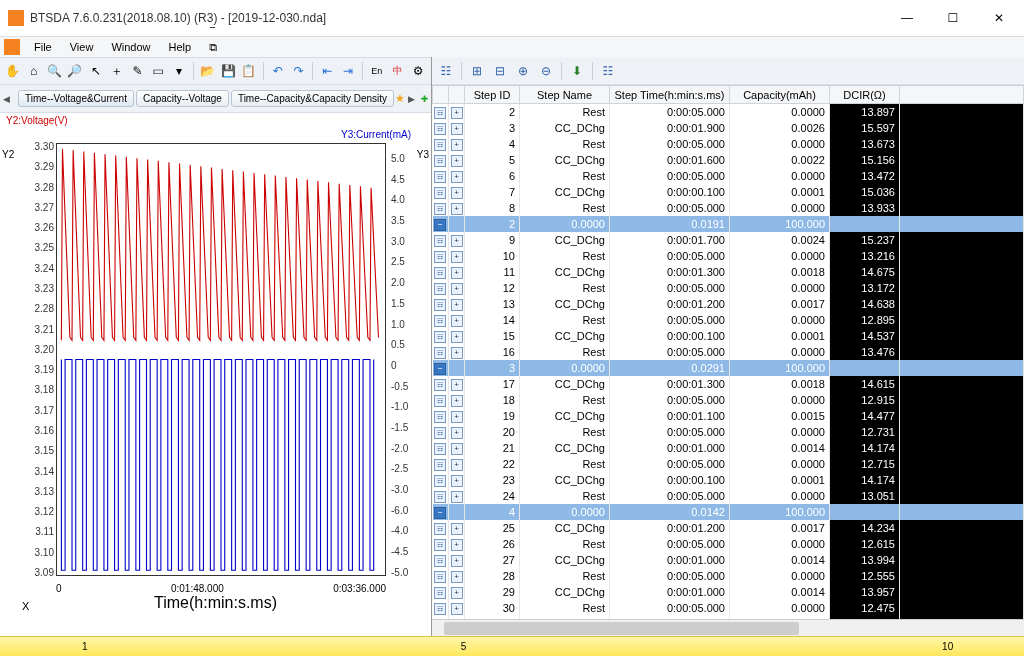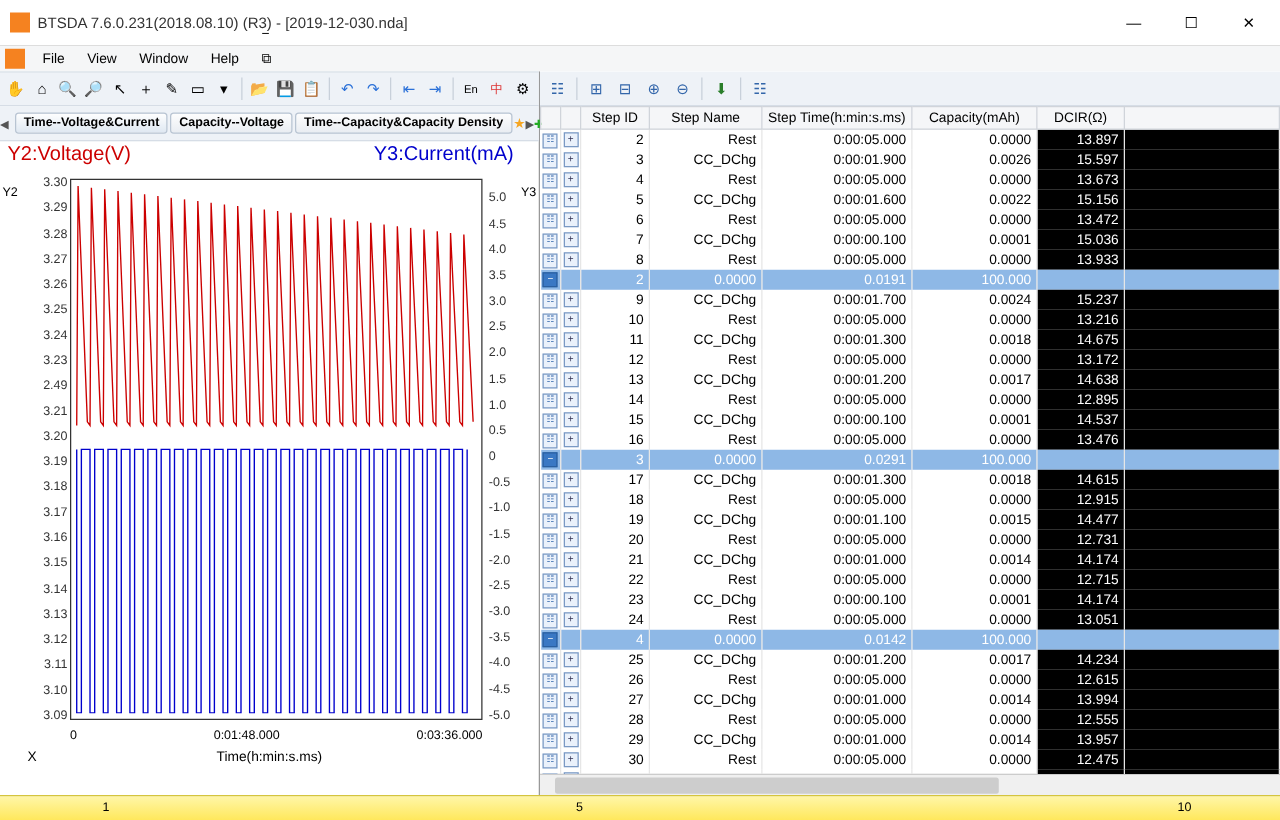--- a/index.html
+++ b/index.html
@@ -14,33 +14,33 @@
 .menubar .mitem { padding:2px 8px; cursor:pointer; }
 .menubar .right { margin-left:auto; display:flex; gap:4px; }
 .toolbar { height:28px; background:#eef2f7; display:flex; align-items:center; padding:0 4px; gap:3px; border-top:1px solid #d6dde6; border-bottom:1px solid #d6dde6; }
 .tbtn { width:20px; height:20px; border:1px solid transparent; border-radius:2px; cursor:pointer; display:flex; align-items:center; justify-content:center; font-size:12px; }
 .sep { width:1px; height:18px; background:#c8d0da; margin:0 2px; }
 .content { flex:1; display:flex; overflow:hidden; }
 .left { width:432px; display:flex; flex-direction:column; border-right:1px solid #999; }
 .lefttoolbar { height:28px; background:#eef2f7; display:flex; align-items:center; font-size:11px; border-bottom:1px solid #d6dde6; }
 .tabbtns { display:flex; margin-left:4px; }
 .nav { width:16px; height:18px; text-align:center; cursor:pointer; font-size:9px; line-height:18px; color:#555; }
-.tab { padding:2px 6px; background:linear-gradient(#fdfdfd,#e9edf2); border:1px solid #b8c4d2; border-radius:3px; margin:0 1px; cursor:pointer; white-space:nowrap; font-size:10px;font-weight:bold; }
+.tab { padding:2px 6px; background:linear-gradient(#fdfdfd,#e9edf2); border:1px solid #b8c4d2; border-radius:3px; margin:0 1px; cursor:pointer; white-space:nowrap; font-size:10px; }
 .tab.active { background:linear-gradient(#fefefe,#dfe8f2); }
 .star { color:#f5a623; }
 .chartarea { flex:1; position:relative; padding:16px 10px 6px 10px; }
-.axislabel { position:absolute; font-size:16px; }
+.axislabel { position:absolute; font-size:10px; }
 .voltage-lbl { color:#c00; top:2px; left:6px; }
-.current-lbl { color:#00c; top:2px; right:20px; }
+.current-lbl { color:#00c; top:16px; right:20px; }
 .y2t { left:2px; top:36px; font-size:10px; }
 .y3t { right:2px; top:36px; font-size:10px; }
 .axis-ticks { position:absolute; font-size:10px; color:#333; text-align:right; }
 .chartbox { position:absolute; left:56px; right:45px; top:30px; bottom:60px; border:1px solid #333; }
 .xticks { position:absolute; bottom:42px; left:56px; right:45px; display:flex; justify-content:space-between; font-size:10px; }
-.xlabel { position:absolute; bottom:24px; left:0; right:0; text-align:center; font-size:11px; }
+.xlabel { position:absolute; bottom:24px; left:0; right:0; text-align:center; font-size:16px; }
 .xlabel-x { position:absolute; bottom:24px; left:22px; font-size:11px; }
 .right { flex:1; display:flex; flex-direction:column; overflow:hidden; }
 .righttoolbar { height:28px; background:#eef2f7; display:flex; align-items:center; padding:0 4px; gap:3px; border-bottom:1px solid #d6dde6; }
 .grid { flex:1; overflow:auto; font-size:11px; }
 table { border-collapse:collapse; width:100%; table-layout:fixed; }
 th { background:#f5f6f8; border:1px solid #d0d4da; padding:2px 4px; font-weight:normal; text-align:center; height:18px; }
 td { border-right:1px solid #e6e6e6; padding:1px 4px; height:16px; white-space:nowrap; text-align:right; }
 td.btncell { width:14px; text-align:center; padding:0; }
 .rowbtn { width:12px; height:12px; border:1px solid #7a99c4; display:inline-flex; align-items:center; justify-content:center; font-size:8px; line-height:8px; background:#eaf1fb; color:#335; cursor:pointer; }
 .blackcol { background:#000; color:#fff; }
@@ -128,21 +128,21 @@
       <span class="axislabel y3t">Y3</span>
       <div id="y2ticks" class="axis-ticks" style="left:26px; top:28px; bottom:58px; width:28px; display:flex; flex-direction:column; justify-content:space-between;">
           <span>3.30</span>
           <span>3.29</span>
           <span>3.28</span>
           <span>3.27</span>
           <span>3.26</span>
           <span>3.25</span>
           <span>3.24</span>
           <span>3.23</span>
-          <span>2.49</span>
+          <span>2.28</span>
           <span>3.21</span>
           <span>3.20</span>
           <span>3.19</span>
           <span>3.18</span>
           <span>3.17</span>
           <span>3.16</span>
           <span>3.15</span>
           <span>3.14</span>
           <span>3.13</span>
           <span>3.12</span>
@@ -161,21 +161,21 @@
           <span>1.5</span>
           <span>1.0</span>
           <span>0.5</span>
           <span>0</span>
           <span>-0.5</span>
           <span>-1.0</span>
           <span>-1.5</span>
           <span>-2.0</span>
           <span>-2.5</span>
           <span>-3.0</span>
-          <span>-3.5</span>
+          <span>-6.0</span>
           <span>-4.0</span>
           <span>-4.5</span>
           <span>-5.0</span>
         </div>
       <div class="chartbox">
         <svg viewBox="0 0 300 450" preserveAspectRatio="none">
           <path id="redpath" class="red" d="M4 205 L4 205 L5 5 L11.786666666666665 202 L13.733333333333333 205 L14.733333333333333 6.4 L21.52 202 L23.466666666666665 205 L24.466666666666665 7.8 L31.25333333333333 202 L33.199999999999996 205 L34.199999999999996 9.2 L40.986666666666665 202 L42.93333333333333 205 L43.93333333333333 10.6 L50.72 202 L52.666666666666664 205 L53.666666666666664 12 L60.45333333333333 202 L62.39999999999999 205 L63.39999999999999 13.399999999999999 L70.18666666666665 202 L72.13333333333333 205 L73.13333333333333 14.799999999999999 L79.91999999999999 202 L81.86666666666666 205 L82.86666666666666 16.2 L89.65333333333332 202 L91.6 205 L92.6 17.6 L99.38666666666666 202 L101.33333333333333 205 L102.33333333333333 19 L109.11999999999999 202 L111.06666666666666 205 L112.06666666666666 20.4 L118.85333333333332 202 L120.79999999999998 205 L121.79999999999998 21.799999999999997 L128.58666666666664 202 L130.5333333333333 205 L131.5333333333333 23.2 L138.31999999999996 202 L140.26666666666665 205 L141.26666666666665 24.599999999999998 L148.0533333333333 202 L150 205 L151 26 L157.78666666666666 202 L159.73333333333332 205 L160.73333333333332 27.4 L167.51999999999998 202 L169.46666666666664 205 L170.46666666666664 28.799999999999997 L177.2533333333333 202 L179.2 205 L180.2 30.2 L186.98666666666665 202 L188.9333333333333 205 L189.9333333333333 31.599999999999998 L196.71999999999997 202 L198.66666666666666 205 L199.66666666666666 33 L206.45333333333332 202 L208.39999999999998 205 L209.39999999999998 34.4 L216.18666666666664 202 L218.13333333333333 205 L219.13333333333333 35.8 L225.92 202 L227.86666666666665 205 L228.86666666666665 37.199999999999996 L235.6533333333333 202 L237.59999999999997 205 L238.59999999999997 38.599999999999994 L245.38666666666663 202 L247.33333333333331 205 L248.33333333333331 40 L255.11999999999998 202 L257.0666666666666 205 L258.0666666666666 41.4 L264.8533333333333 202 L266.79999999999995 205 L267.79999999999995 42.8 L274.58666666666664 202 L276.5333333333333 205 L277.5333333333333 44.199999999999996 L284.32 202 L286.26666666666665 205 L287.26666666666665 45.599999999999994 L294.05333333333334 202"></path>
           <path id="bluepath" class="blue" d="M4 225 L4 225 L4 445 L7.406666666666666 445 L7.406666666666666 225 L13.733333333333333 225 L13.733333333333333 445 L17.14 445 L17.14 225 L23.466666666666665 225 L23.466666666666665 445 L26.87333333333333 445 L26.87333333333333 225 L33.199999999999996 225 L33.199999999999996 445 L36.60666666666666 445 L36.60666666666666 225 L42.93333333333333 225 L42.93333333333333 445 L46.339999999999996 445 L46.339999999999996 225 L52.666666666666664 225 L52.666666666666664 445 L56.07333333333333 445 L56.07333333333333 225 L62.39999999999999 225 L62.39999999999999 445 L65.80666666666666 445 L65.80666666666666 225 L72.13333333333333 225 L72.13333333333333 445 L75.53999999999999 445 L75.53999999999999 225 L81.86666666666666 225 L81.86666666666666 445 L85.27333333333333 445 L85.27333333333333 225 L91.6 225 L91.6 445 L95.00666666666666 445 L95.00666666666666 225 L101.33333333333333 225 L101.33333333333333 445 L104.74 445 L104.74 225 L111.06666666666666 225 L111.06666666666666 445 L114.47333333333333 445 L114.47333333333333 225 L120.79999999999998 225 L120.79999999999998 445 L124.20666666666665 445 L124.20666666666665 225 L130.5333333333333 225 L130.5333333333333 445 L133.93999999999997 445 L133.93999999999997 225 L140.26666666666665 225 L140.26666666666665 445 L143.67333333333332 445 L143.67333333333332 225 L150 225 L150 445 L153.40666666666667 445 L153.40666666666667 225 L159.73333333333332 225 L159.73333333333332 445 L163.14 445 L163.14 225 L169.46666666666664 225 L169.46666666666664 445 L172.8733333333333 445 L172.8733333333333 225 L179.2 225 L179.2 445 L182.60666666666665 445 L182.60666666666665 225 L188.9333333333333 225 L188.9333333333333 445 L192.33999999999997 445 L192.33999999999997 225 L198.66666666666666 225 L198.66666666666666 445 L202.07333333333332 445 L202.07333333333332 225 L208.39999999999998 225 L208.39999999999998 445 L211.80666666666664 445 L211.80666666666664 225 L218.13333333333333 225 L218.13333333333333 445 L221.54 445 L221.54 225 L227.86666666666665 225 L227.86666666666665 445 L231.2733333333333 445 L231.2733333333333 225 L237.59999999999997 225 L237.59999999999997 445 L241.00666666666663 445 L241.00666666666663 225 L247.33333333333331 225 L247.33333333333331 445 L250.73999999999998 445 L250.73999999999998 225 L257.0666666666666 225 L257.0666666666666 445 L260.47333333333324 445 L260.47333333333324 225 L266.79999999999995 225 L266.79999999999995 445 L270.2066666666666 445 L270.2066666666666 225 L276.5333333333333 225 L276.5333333333333 445 L279.93999999999994 445 L279.93999999999994 225 L286.26666666666665 225 L286.26666666666665 445 L289.6733333333333 445 L289.6733333333333 225"></path>
         </svg>
       </div>

